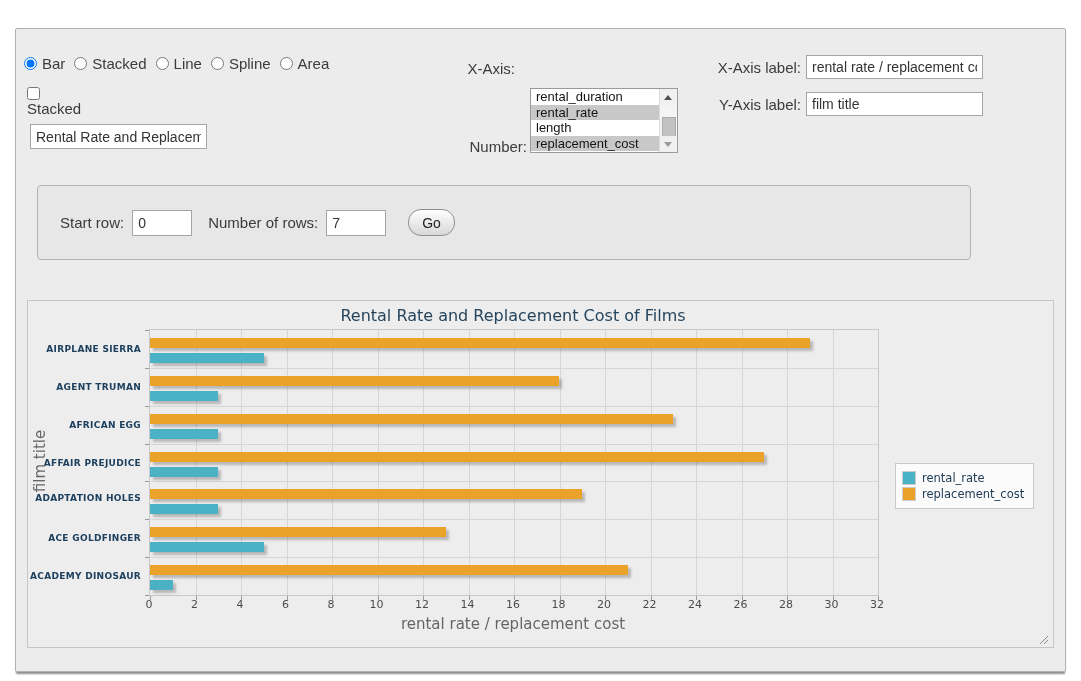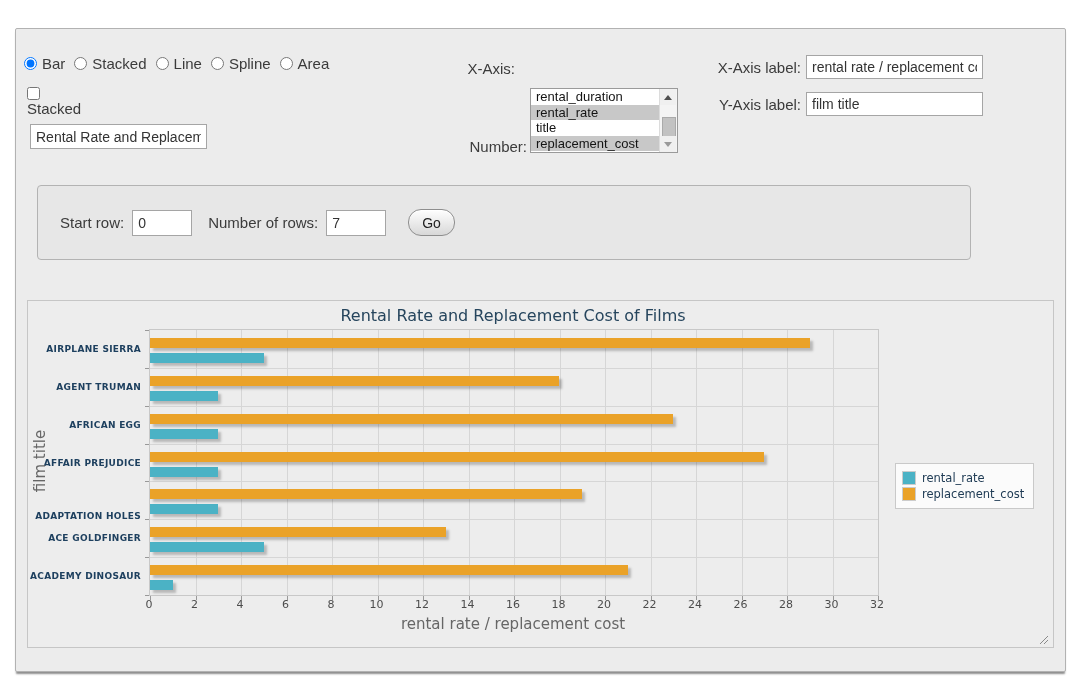--- a/index.html
+++ b/index.html
@@ -116,21 +116,21 @@
   </div>
 
   <input class="txt" style="left: 30px; top: 124px; width: 177px; height: 25px;" value="Rental Rate and Replacement Cost of Films">
 
   <div class="flabel" style="left:440px;top:60px;width:75px;text-align:right;">X-Axis:</div>
 
   <div class="flabel" style="left:455px;top:138px;width:72px;text-align:right;">Number:</div>
   <div class="listbox">
     <div class="option">rental_duration</div>
     <div class="option selected">rental_rate</div>
-    <div class="option">title</div>
+    <div class="option">length</div>
     <div class="option selected">replacement_cost</div>
     <div class="scrollbar">
       <div class="sb-btn sb-up">
           <span class="tri-up"></span>
         </div>
       <div class="sb-thumb"></div>
       <div class="sb-btn sb-down">
           <span class="tri-down"></span>
         </div>
     </div>
@@ -203,21 +203,21 @@
         <div class="bar" style="top: 8px; width: 90.5938%; background: rgb(234, 162, 40);"></div>
         <div class="cat-label" style="top: 56.7857px;">AGENT TRUMAN</div>
         <div class="bar" style="top: 60.8571px; width: 9.34375%; background: rgb(75, 178, 197);"></div>
         <div class="bar" style="top: 45.8571px; width: 56.2187%; background: rgb(234, 162, 40);"></div>
         <div class="cat-label" style="top: 94.6429px;">AFRICAN EGG</div>
         <div class="bar" style="top: 98.7143px; width: 9.34375%; background: rgb(75, 178, 197);"></div>
         <div class="bar" style="top: 83.7143px; width: 71.8438%; background: rgb(234, 162, 40);"></div>
         <div class="cat-label" style="top: 132.5px;">AFFAIR PREJUDICE</div>
         <div class="bar" style="top: 136.571px; width: 9.34375%; background: rgb(75, 178, 197);"></div>
         <div class="bar" style="top: 121.571px; width: 84.3438%; background: rgb(234, 162, 40);"></div>
-        <div class="cat-label" style="top: 186px;">ADAPTATION HOLES</div>
+        <div class="cat-label" style="top: 168px;">ADAPTATION HOLES</div>
         <div class="bar" style="top: 174.429px; width: 9.34375%; background: rgb(75, 178, 197);"></div>
         <div class="bar" style="top: 159.429px; width: 59.3437%; background: rgb(234, 162, 40);"></div>
         <div class="cat-label" style="top: 208.214px;">ACE GOLDFINGER</div>
         <div class="bar" style="top: 212.286px; width: 15.5938%; background: rgb(75, 178, 197);"></div>
         <div class="bar" style="top: 197.286px; width: 40.5938%; background: rgb(234, 162, 40);"></div>
         <div class="cat-label" style="top: 246.071px;">ACADEMY DINOSAUR</div>
         <div class="bar" style="top: 250.143px; width: 3.09375%; background: rgb(75, 178, 197);"></div>
         <div class="bar" style="top: 235.143px; width: 65.5938%; background: rgb(234, 162, 40);"></div>
       </div>
     <div class="xticks">

